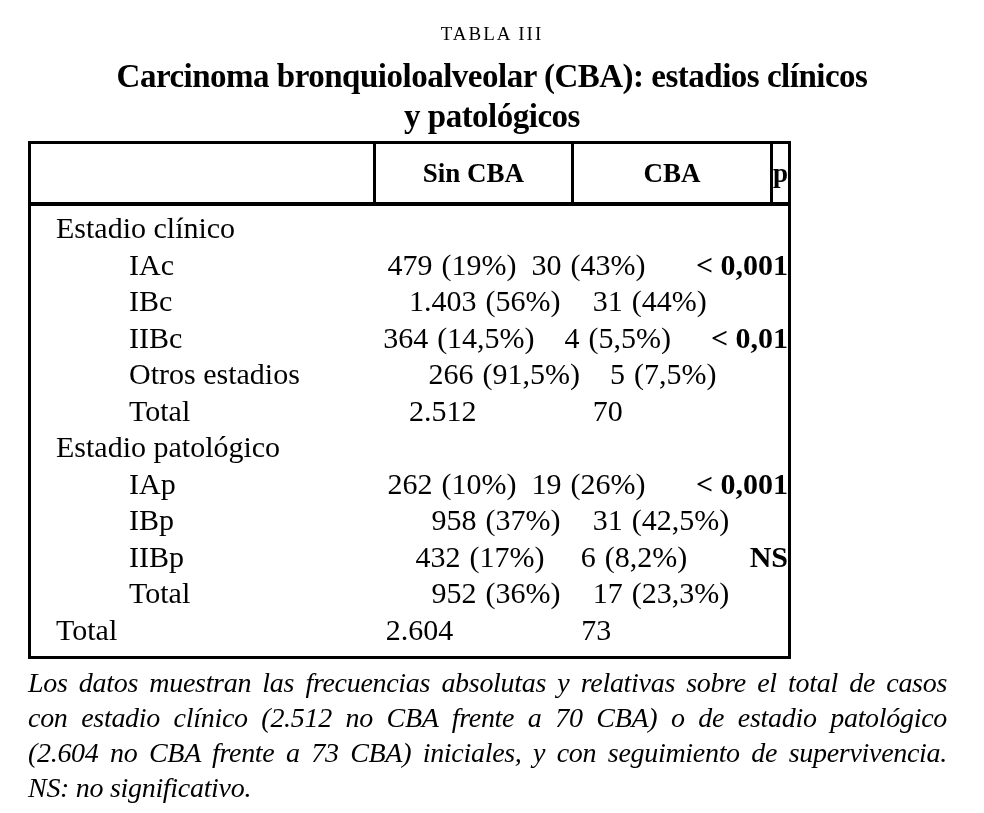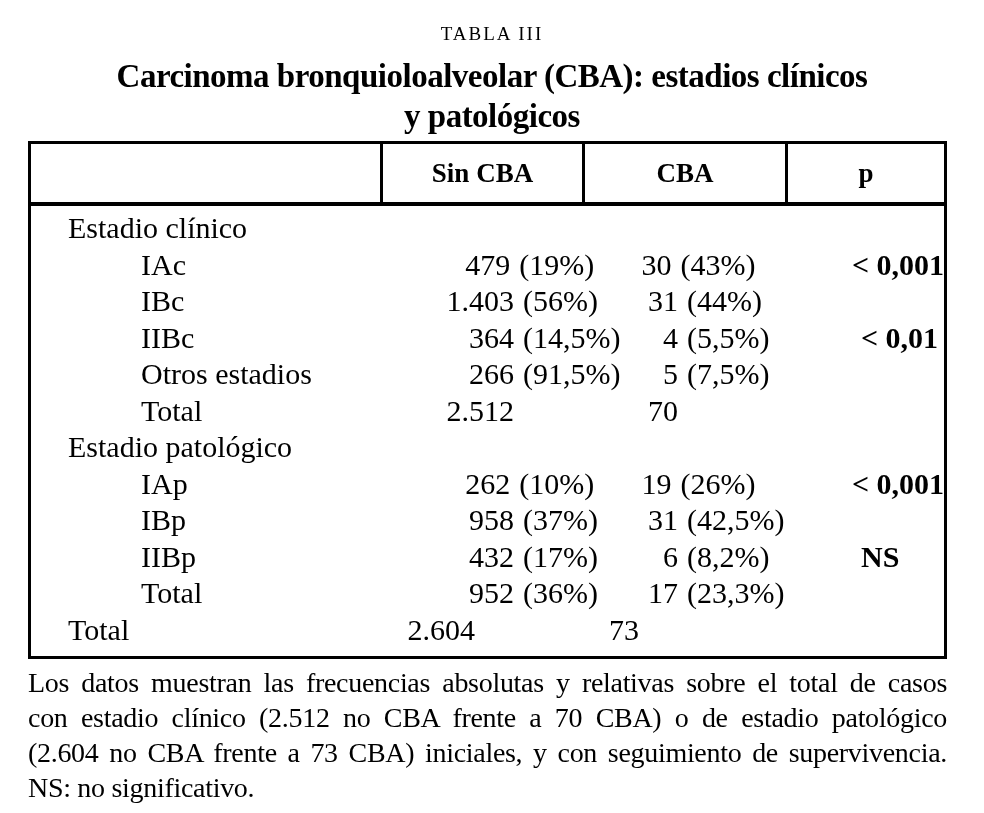--- a/index.html
+++ b/index.html
@@ -20,59 +20,60 @@
   }
   .table-subtitle { margin-top: 6px; }
   .subtitle-line {
     font-size: 33px; font-weight: bold; line-height: 40px;
     letter-spacing: -0.5px;
   }
 
   
   .data-table {
     margin: 5px 28px 0 28px;
-    width: 919px;
+    width: 763px;
     border: 3px solid #000;
   }
   .thead {
     display: flex;
     height: 62px;
     border-bottom: 4px solid #000;
   }
   .hcell {
     display: flex; align-items: center; justify-content: center;
     font-weight: bold; font-size: 27px;
   }
   .hcell.c2, .hcell.c3, .hcell.c4 { border-left: 3px solid #000; }
   .c1 { width: 349px; }
   .c2 { width: 202px; }
   .c3 { width: 203px; }
   .c4 { flex: 1; }
 
-  .tbody { padding: 4px 0 8px 12px; }
+  .tbody { padding: 4px 0 8px 0; }
   .row {
     display: flex;
     height: 36.5px; line-height: 36.5px;
     font-size: 30px;
     white-space: nowrap;
   }
   .row .c1 { padding-left: 25px; }
   .row.indent .c1 { padding-left: 59px; margin-left: 39px; }
   .num { display: inline-block; text-align: right; }
   .c2 .num { width: 83px; }
   .c3 .num { width: 45px; }
   .pct { margin-left: 9px; }
   .row .c4 { padding-left: 25px; font-weight: bold; }
 
   
   .footnote {
     margin: 6px 28px 0 28px;
     width: 919px;
     font-size: 28px; line-height: 35px;
     letter-spacing: -0.3px;
+    font-style: italic;
   }
   .fline { text-align: left; }
   .fline.just { text-align: justify; text-align-last: justify; }
 </style>
 </head>
 <body>
 
 <div class="page">
 
   <div class="title-block">

